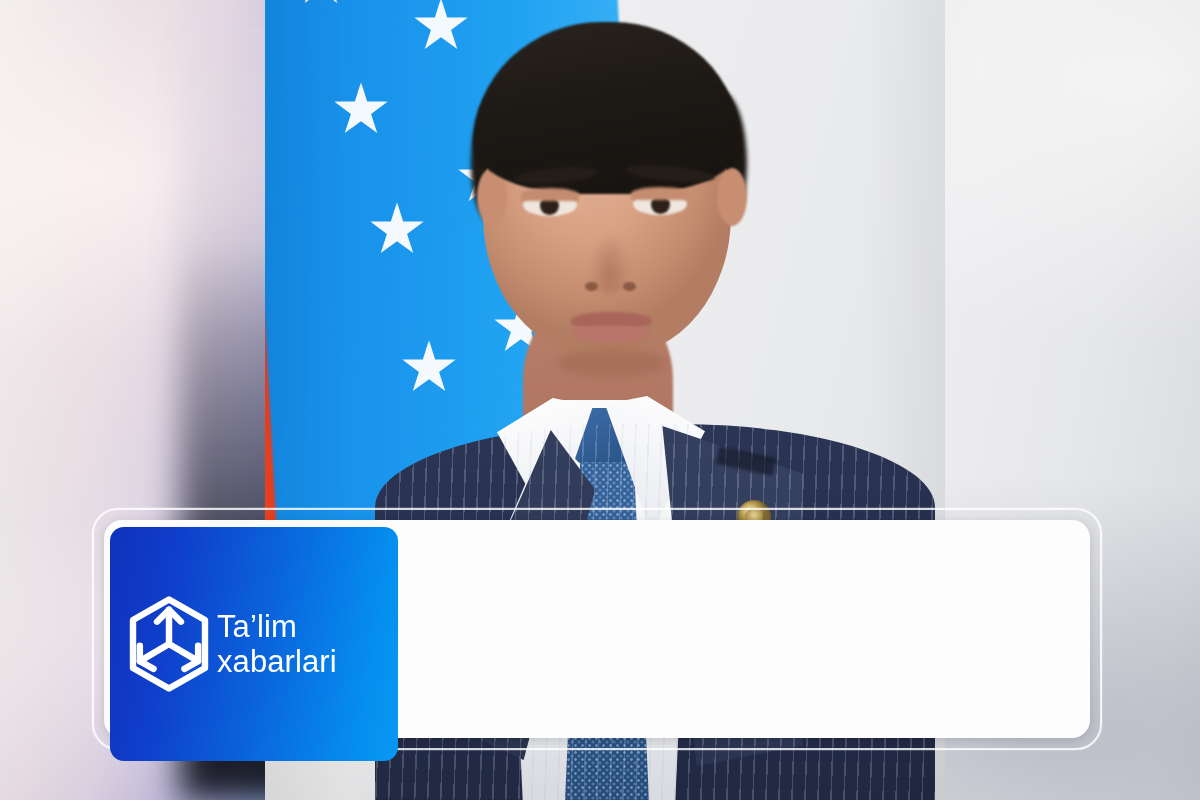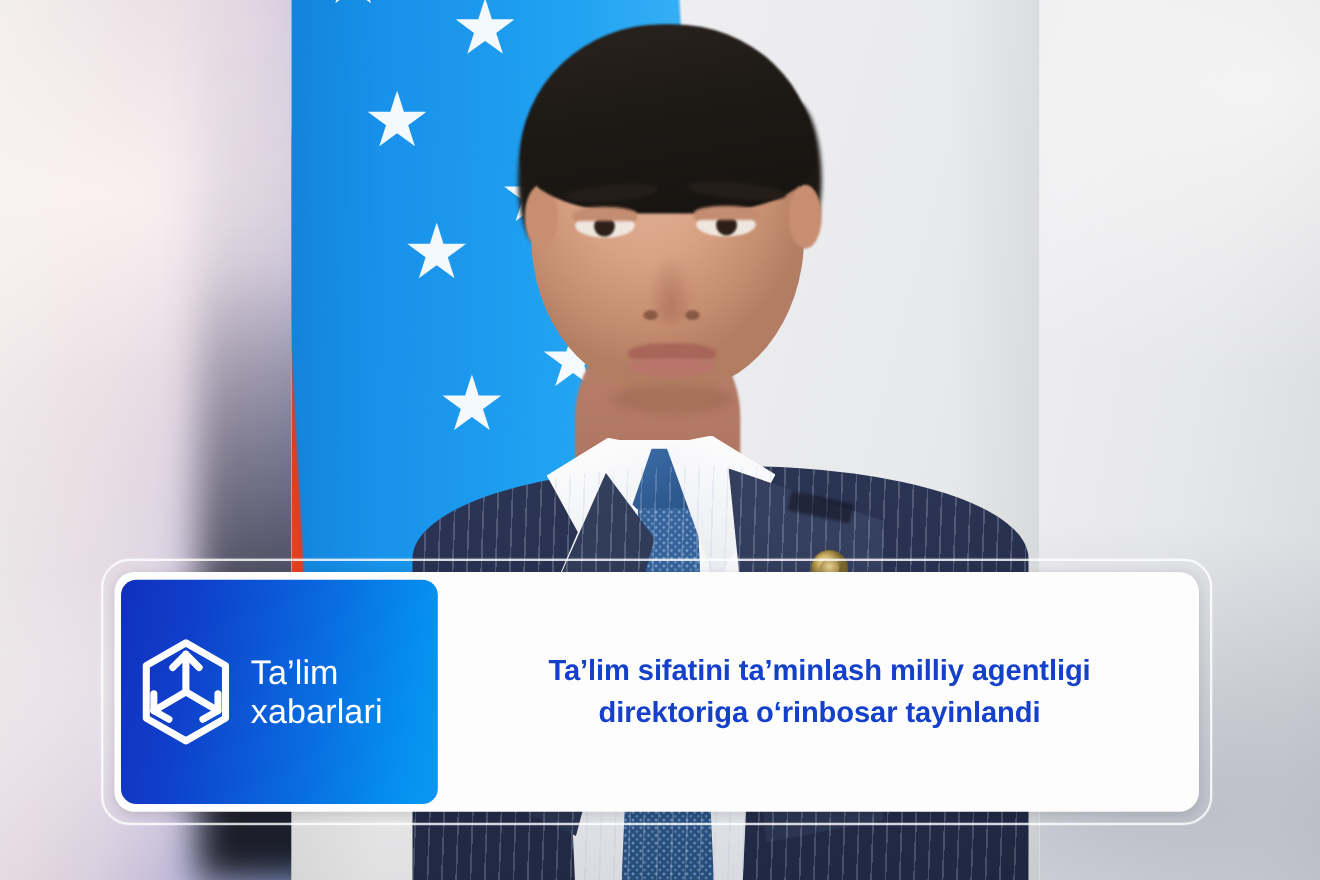--- a/index.html
+++ b/index.html
@@ -258,26 +258,26 @@
     position: absolute;
     left: 104px; top: 520px; width: 986px; height: 218px;
     background: #fdfdfd;
     border-radius: 18px;
     box-shadow: 0 2px 10px rgba(0,0,0,.13);
     display: flex;
     align-items: stretch;
   }
   .logo-box {
     position: absolute;
-    left: 110px; top: 527px; width: 288px; height: 204px;
+    left: 110px; top: 527px; width: 288px; height: 234px;
     border-radius: 14px;
     background: linear-gradient(100deg, #1031bd 0%, #0f3fcb 22%, #0a66dd 55%, #0590ef 88%, #0a97f2 100%);
     display: flex;
     align-items: center;
-    gap: 16px;
+    gap: 5px;
     padding-left: 16px;
   }
   .logo-mark { width: 86px; height: 96px; flex: 0 0 auto; }
   .logo-text {
     color: #ffffff;
     font-size: 31px;
     font-weight: 400;
     line-height: 1.13;
     letter-spacing: .1px;
     white-space: pre-line;
@@ -374,18 +374,14 @@
         <path d="M50 56 L16 76"></path>
         <path d="M16 58 L16 76 L32 85"></path>
         <path d="M50 56 L84 76"></path>
         <path d="M68 85 L84 76 L84 58"></path>
       </g>
     </svg>
     <div class="logo-text">Ta’lim
 xabarlari</div>
   </div>
 
-  <div class="headline-zone">
-    <div class="headline">Ta’lim sifatini ta’minlash milliy agentligi
-direktoriga  oʻrinbosar tayinlandi</div>
-  </div>
 
 </div>
 
 </body></html>

